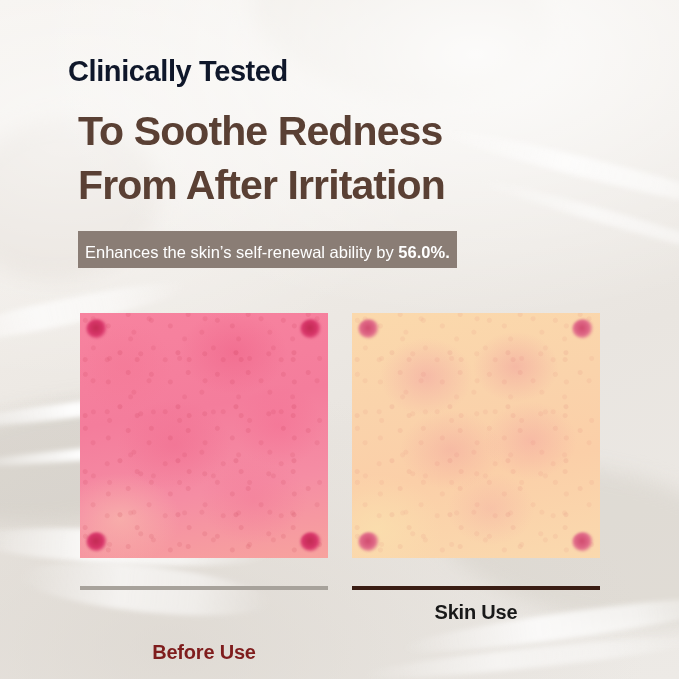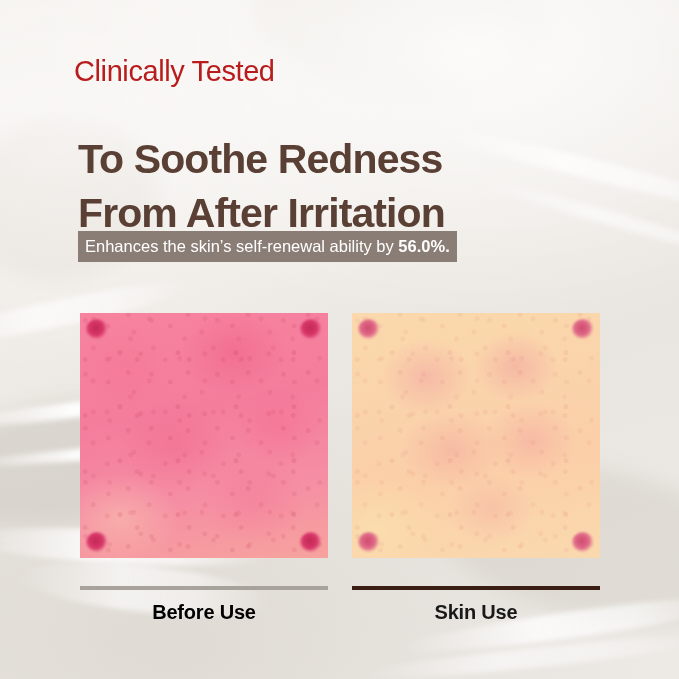--- a/index.html
+++ b/index.html
@@ -32,27 +32,27 @@
   .r7{left:470px;top:214px;width:300px;height:14px;transform:rotate(16deg);opacity:.6;}
   .r8{left:400px;top:612px;width:340px;height:26px;transform:rotate(-8deg);opacity:.8;}
   .r9{left:360px;top:648px;width:340px;height:20px;transform:rotate(-6deg);opacity:.6;}
   .shade{position:absolute;filter:blur(10px);border-radius:50%;}
   .s1{left:-90px;top:402px;width:330px;height:120px;background:rgba(198,192,184,.45);transform:rotate(-8deg);}
   .s2{left:430px;top:470px;width:340px;height:150px;background:rgba(205,199,191,.40);transform:rotate(12deg);}
   .s3{left:250px;top:-70px;width:300px;height:170px;background:rgba(228,222,214,.55);transform:rotate(8deg);}
   .s4{left:-40px;top:120px;width:200px;height:160px;background:rgba(221,214,205,.5);transform:rotate(-10deg);}
 
   
-  .eyebrow{position:absolute;left:74px;top:55px;font-size:29px;font-weight:normal;color:#b91c1c;letter-spacing:-.4px;}
-  .headline{position:absolute;left:78px;top:104px;font-size:41px;font-weight:bold;color:#5a4034;line-height:54px;letter-spacing:-.9px;margin-top:28px;}
+  .eyebrow{position:absolute;left:68px;top:55px;font-size:29px;font-weight:bold;color:#0f172a;letter-spacing:-.4px;}
+  .headline{position:absolute;left:78px;top:104px;font-size:41px;font-weight:bold;color:#5a4034;line-height:54px;letter-spacing:-.9px;}
   .headline .l2{display:block;}
 
   .claims{position:absolute;left:78px;top:231px;}
   .claim{display:inline-block;background:#8a7d75;color:#ffffff;
-    font-size:16.5px;line-height:26px;padding:2px 7px 3px 7px;margin-bottom:7px;white-space:nowrap;}
+    font-size:16.5px;line-height:26px;padding:8px 7px 3px 7px;margin-bottom:7px;white-space:nowrap;}
   .claim b{font-weight:bold;}
   .claim-row{display:block;}
 
   
   .panel{position:absolute;top:313px;width:248px;height:245px;overflow:hidden;}
   .panel-before{left:80px;}
   .panel-after{left:352px;}
 
   .skin{position:absolute;inset:0;}
   .skin-before{
@@ -104,21 +104,21 @@
   .d-bl{left:6px;bottom:6px;}
   .d-br{right:6px;bottom:6px;}
 
   
   .rule{position:absolute;height:4px;top:586px;}
   .rule-before{left:80px;width:248px;background:#a7a29b;}
   .rule-after{left:352px;width:248px;background:#3a1d13;}
 
   .caption{position:absolute;top:601px;width:248px;text-align:center;
     font-size:20px;font-weight:bold;letter-spacing:-.2px;}
-  .caption-before{left:80px;color:#000000;}
+  .caption-before{left:80px;color:#7f1d1d;margin-top:40px;}
   .caption-after{left:352px;color:#191919;}
 </style>
 </head>
 <body>
 
 <div class="canvas">
 
   <div class="bg-base"></div>
   <div class="shade s3"></div>
   <div class="shade s4"></div>

